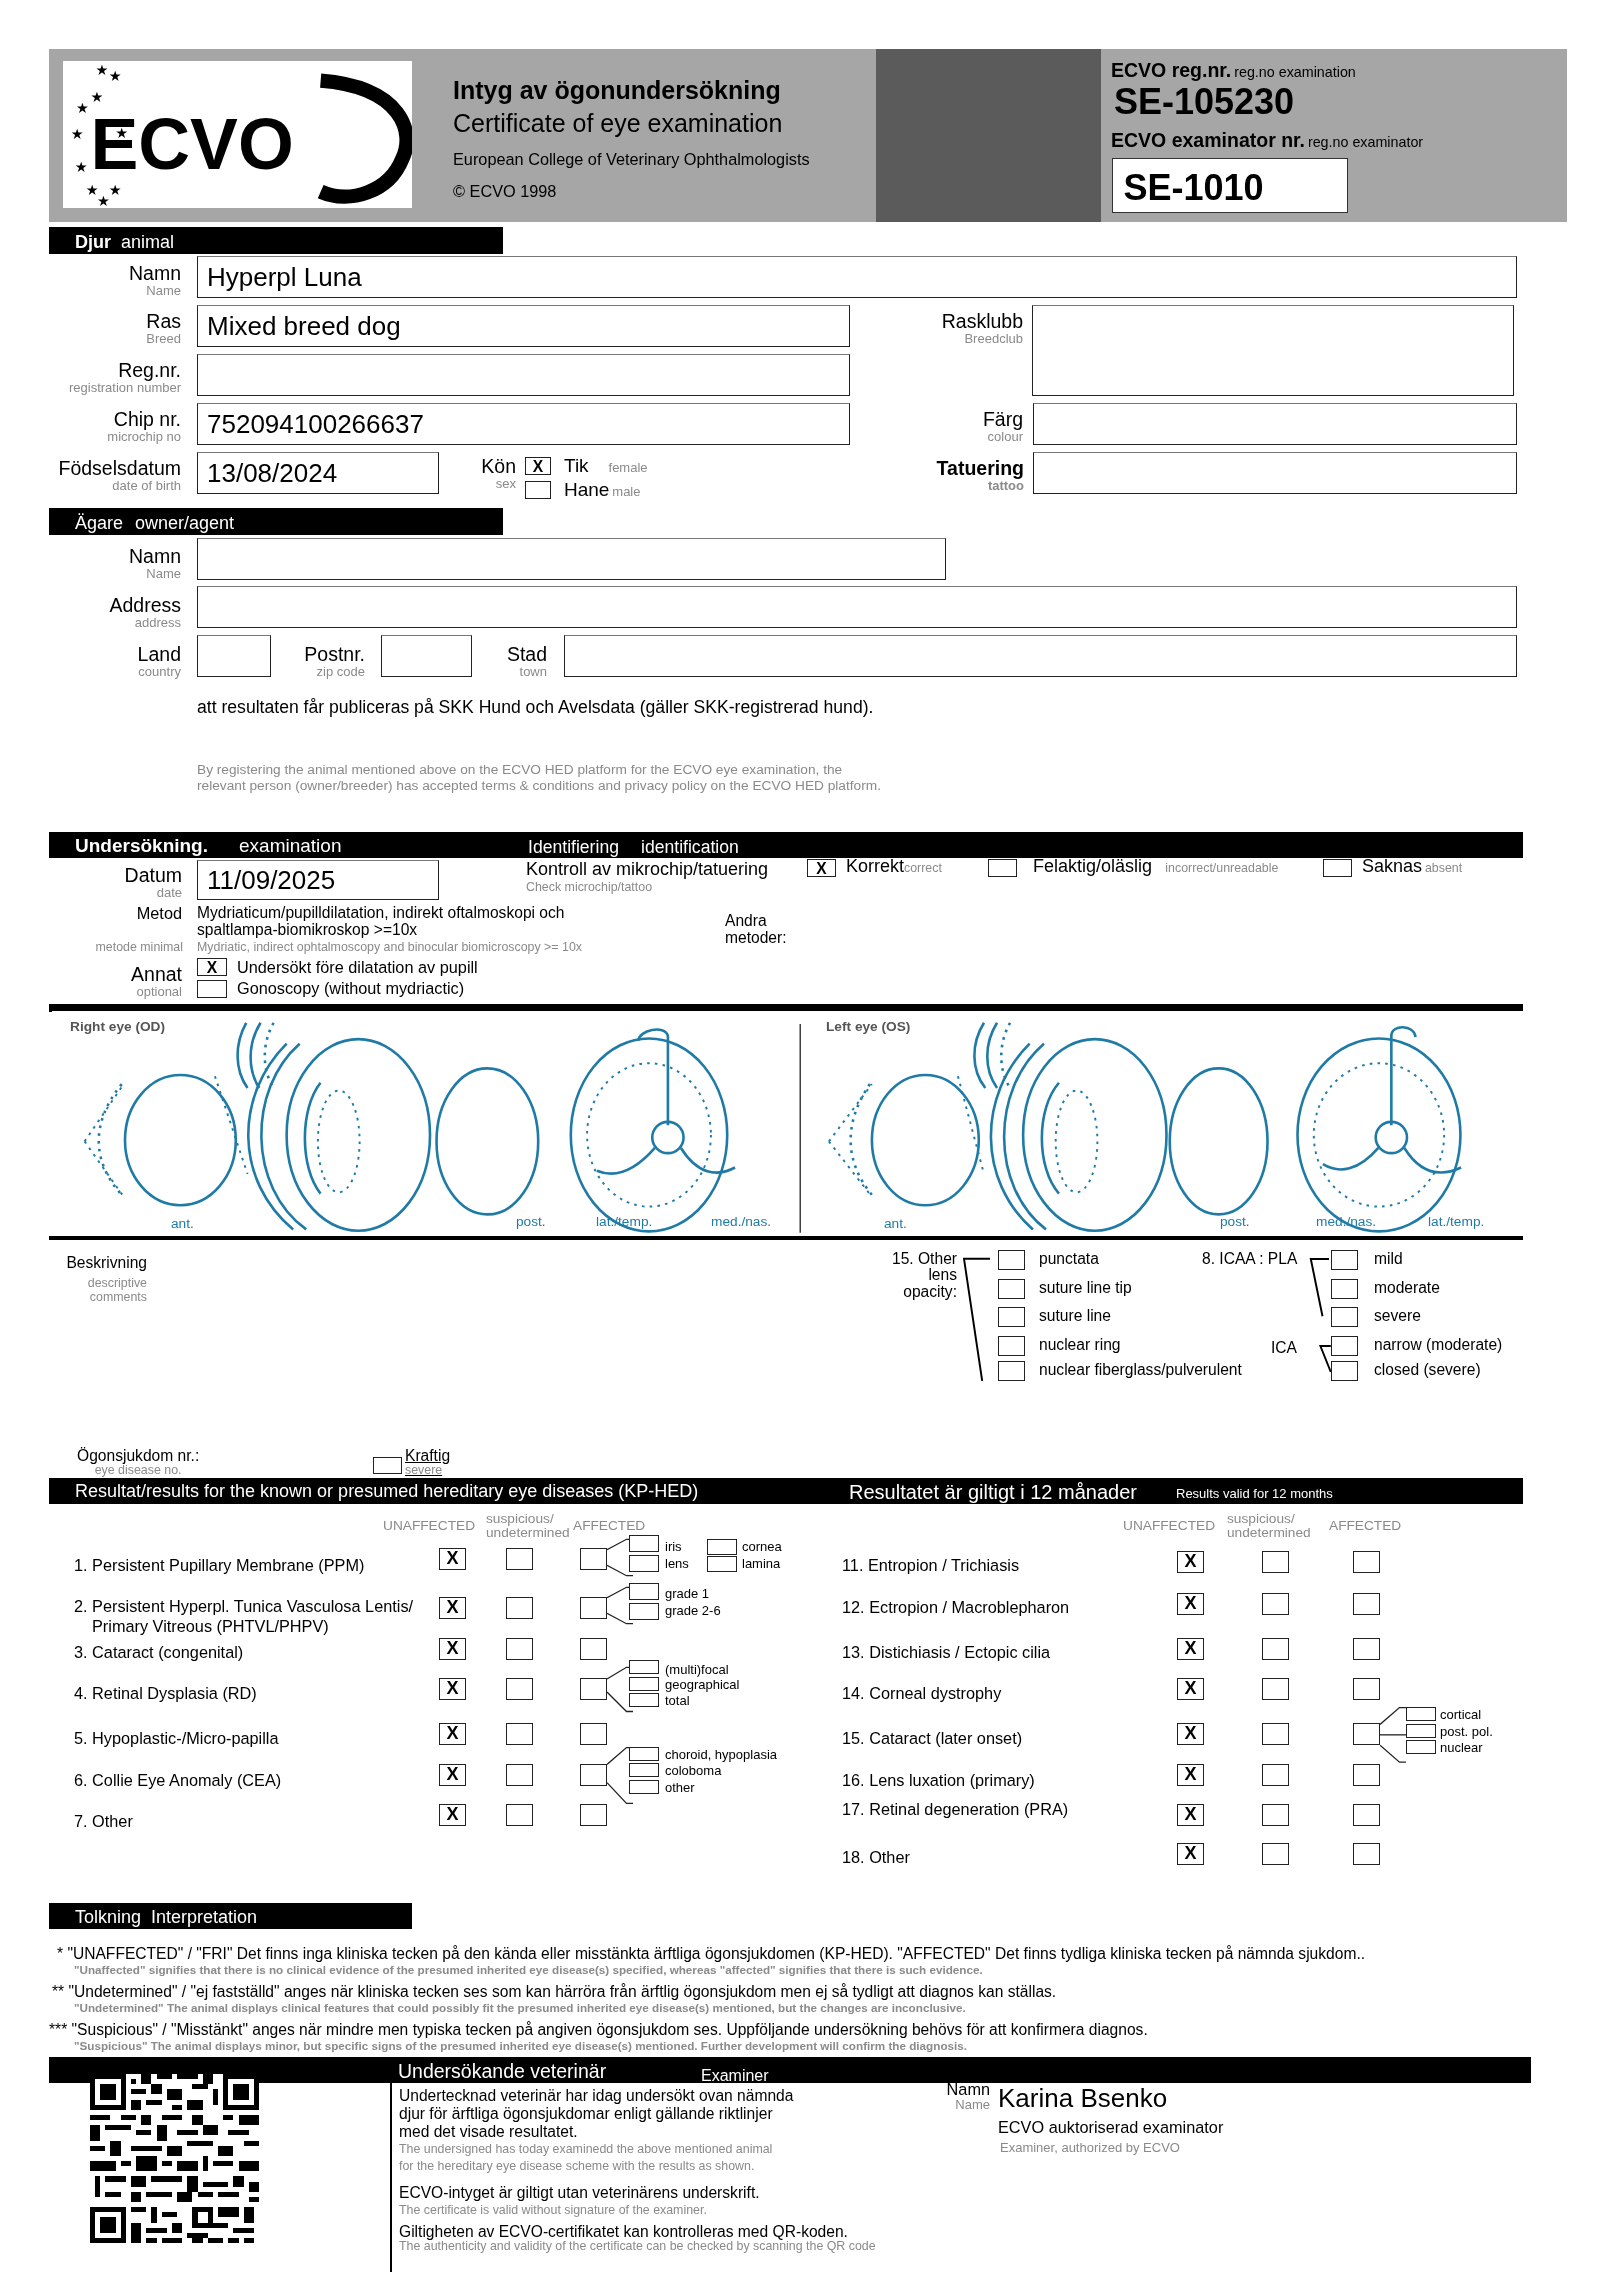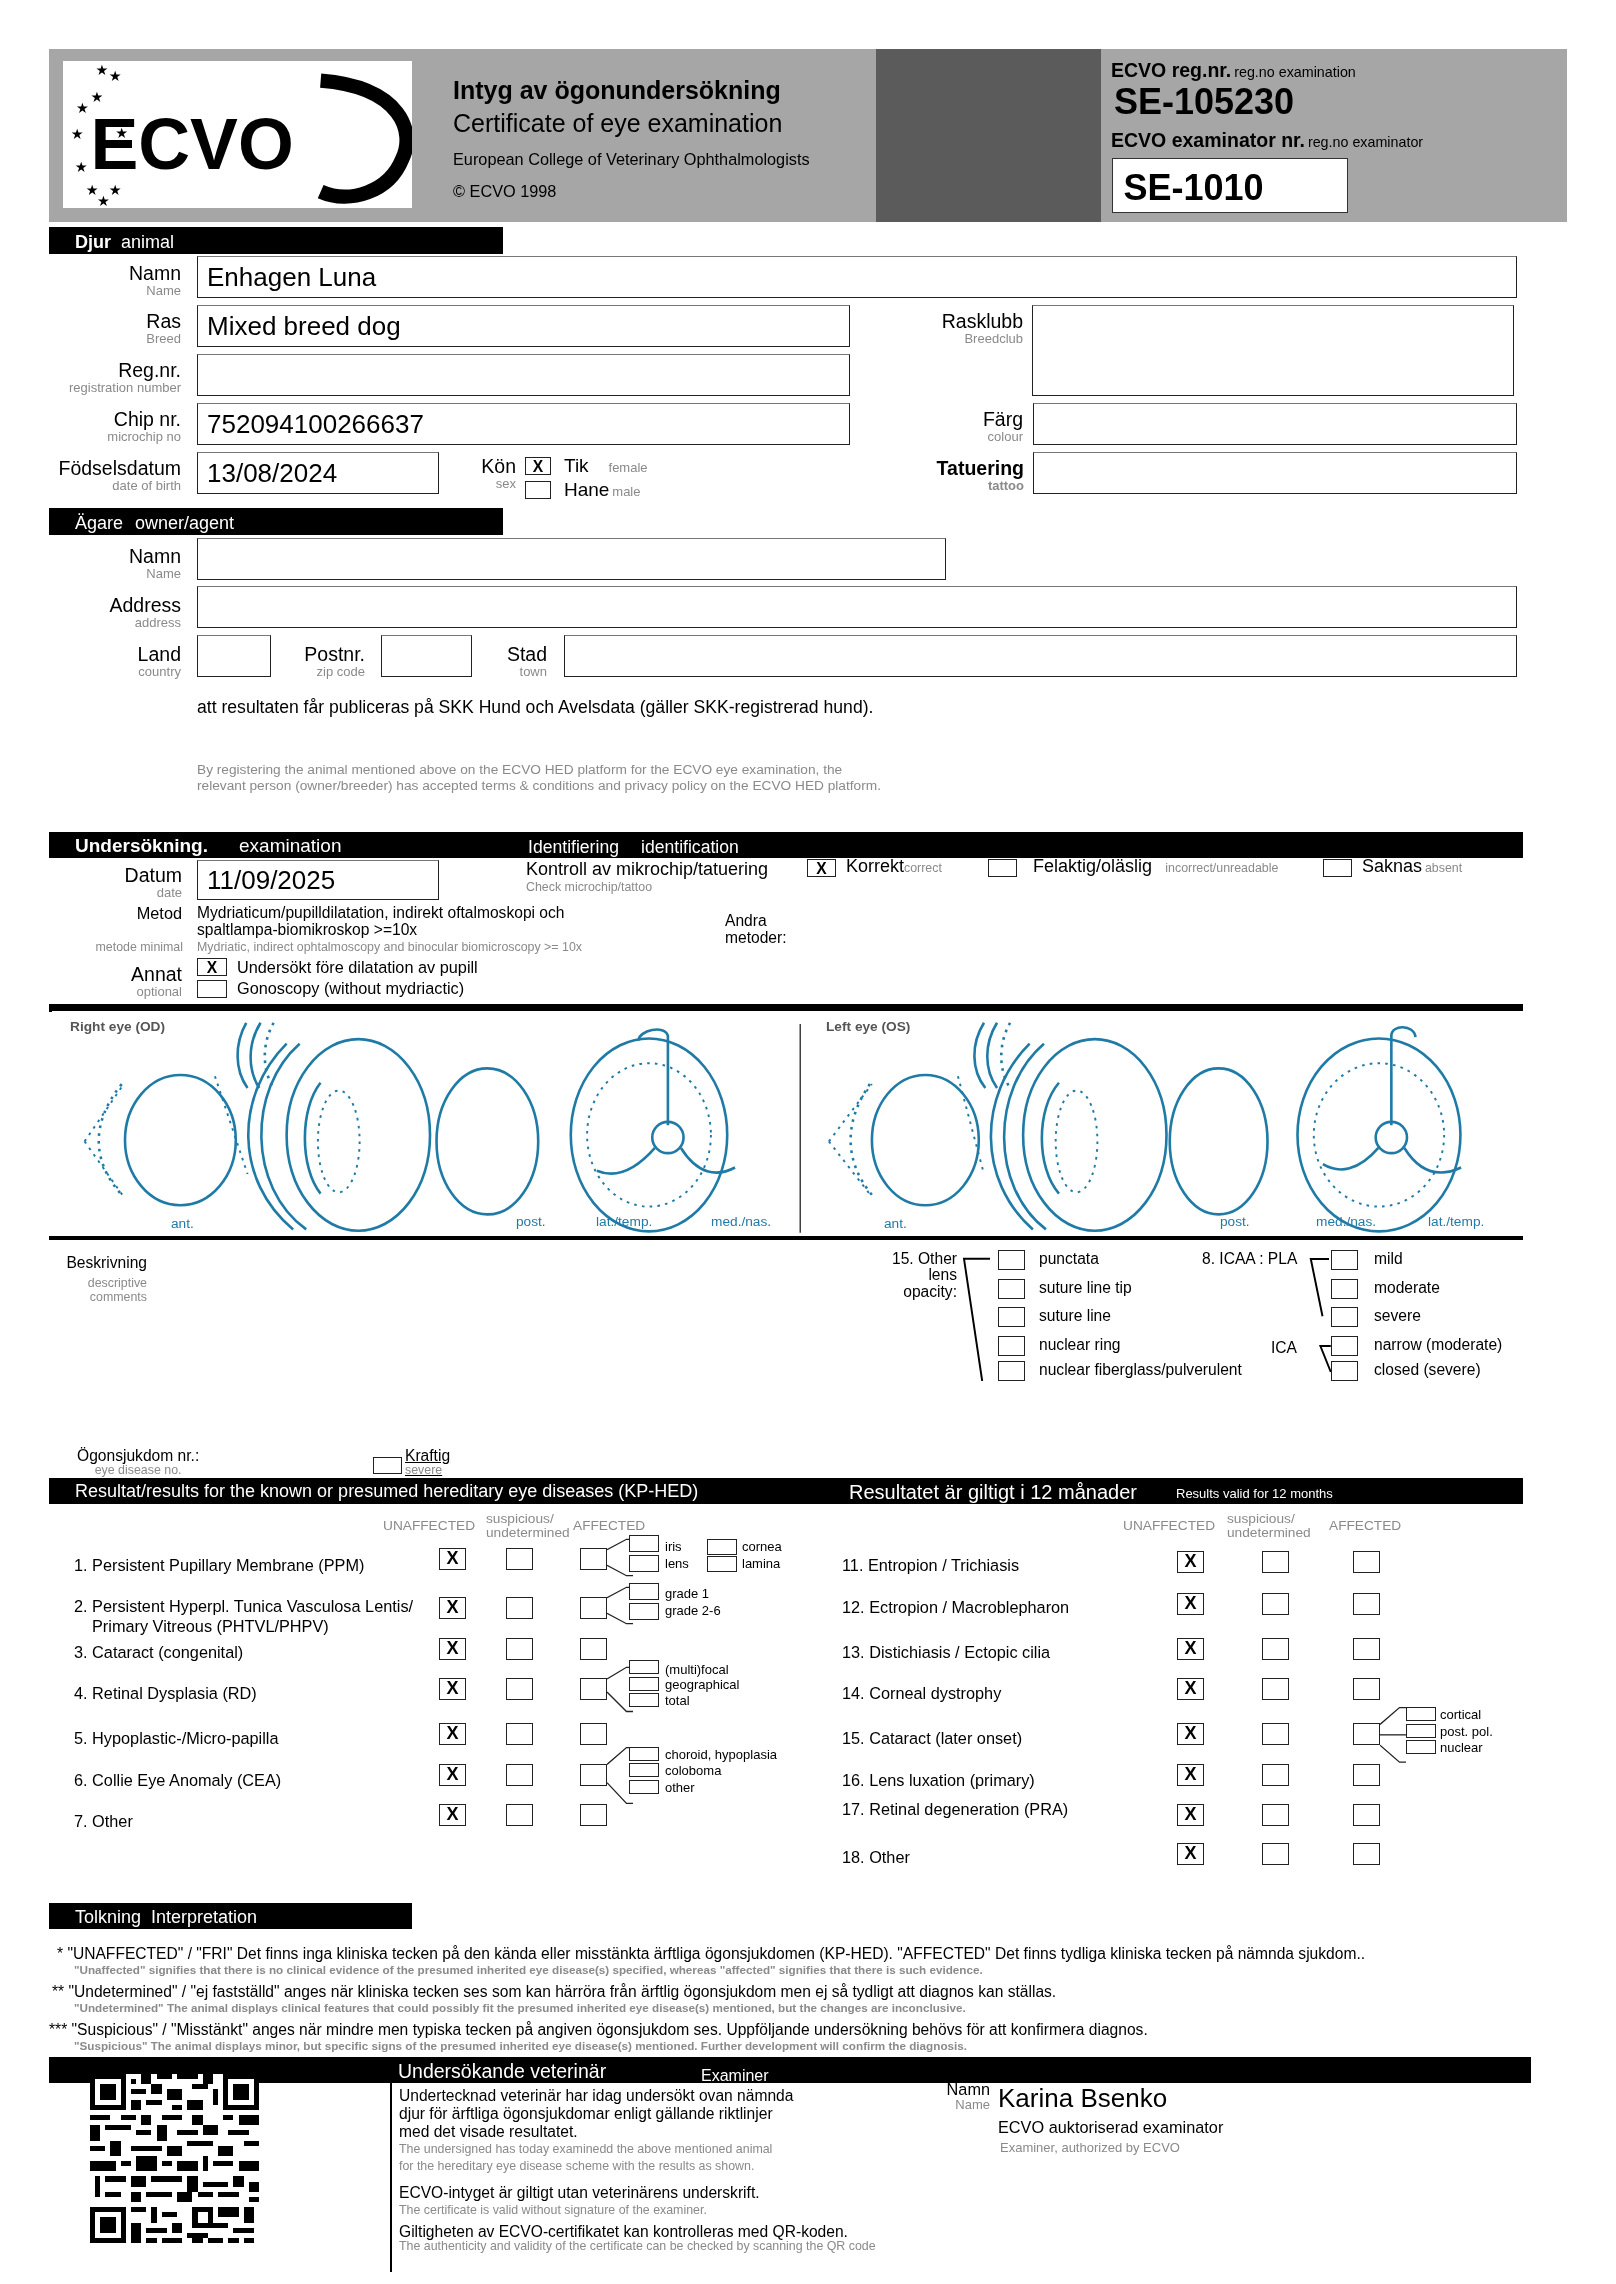--- a/index.html
+++ b/index.html
@@ -69,21 +69,21 @@
 <div class="bar" style="left:49px;top:227px;width:454px;height:27px;">
   <span style="position:absolute;left:26px;top:5.2px;font-size:18px;font-weight:bold;">Djur</span>
   <span style="position:absolute;left:72px;top:5.2px;font-size:18px;">animal</span>
 </div>
 
 <div class="lbl-r" style="left:52px;width:129px;top:263px;">
   <div class="lbl-main">Namn</div>
   <div class="lbl-sub">Name</div>
 </div>
 <div class="box" style="left:197px;top:256px;width:1320px;height:42px;">
-  <span class="fieldval">Enhagen Luna</span>
+  <span class="fieldval">Hyperpl Luna</span>
 </div>
 
 <div class="lbl-r" style="left:52px;width:129px;top:311px;">
   <div class="lbl-main">Ras</div>
   <div class="lbl-sub">Breed</div>
 </div>
 <div class="box" style="left:197px;top:305px;width:653px;height:42px;">
   <span class="fieldval">Mixed breed dog</span>
 </div>
 

